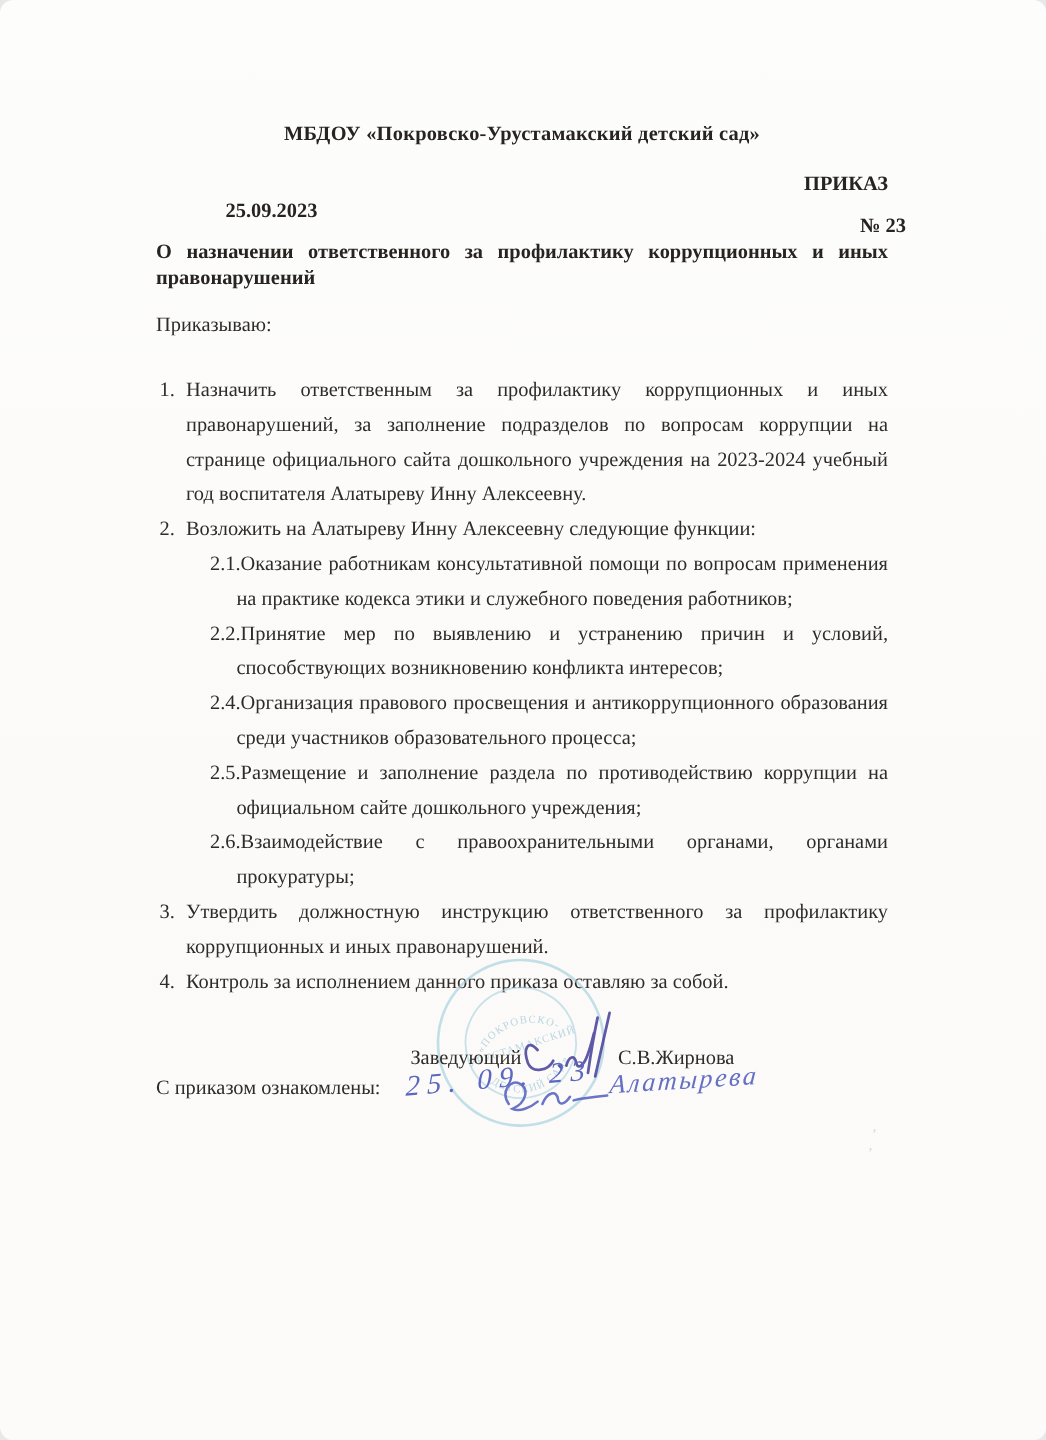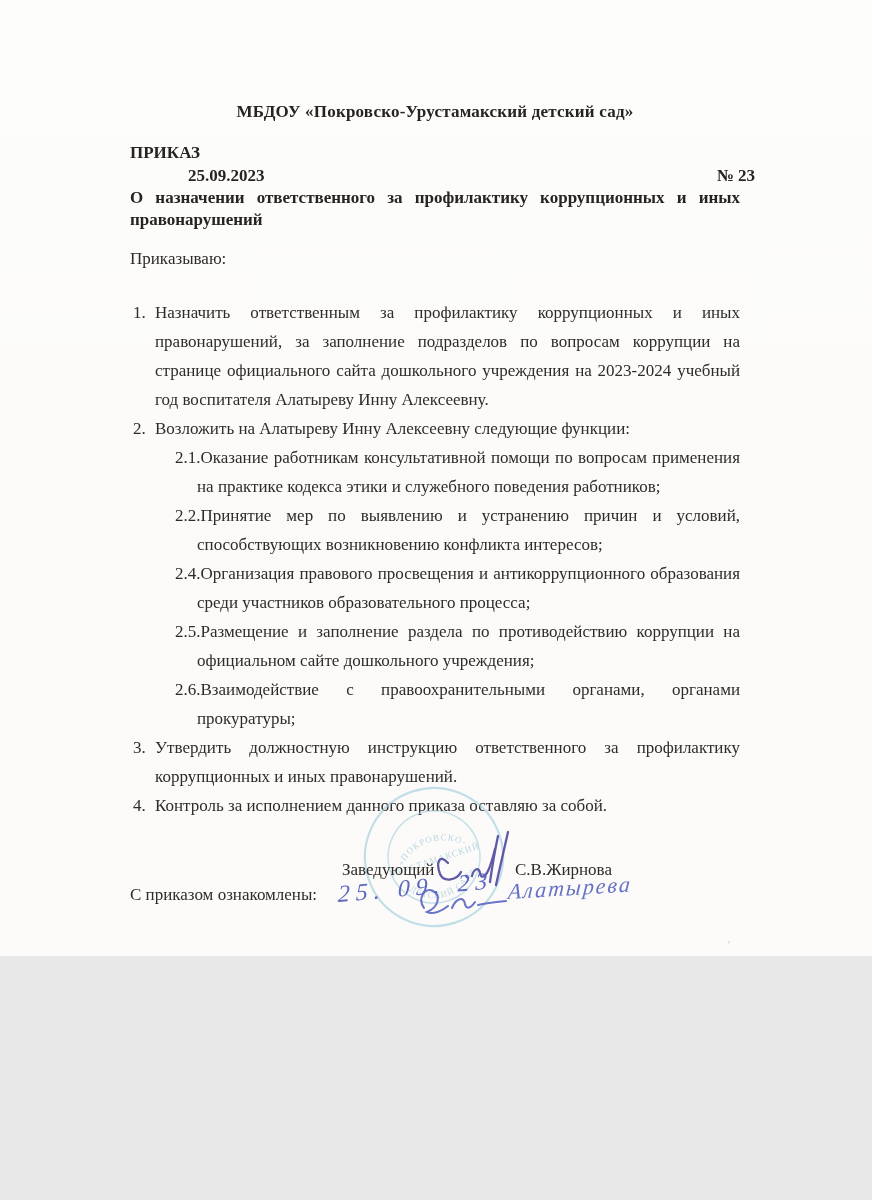--- a/index.html
+++ b/index.html
@@ -1,33 +1,34 @@
 <!DOCTYPE html>
 <html><head>
 <meta charset="utf-8">
 <style>
   html,body { margin:0; padding:0; background:#e8e8e8; }
   .page {
     position:relative;
-    width:872px; height:956px;
+    width:872px; height:1200px;
     margin:0 auto;
     background:linear-gradient(180deg,#fdfdfb 0%,#fbfaf8 55%,#fcfbf9 100%);
     font-family:"Liberation Serif","DejaVu Serif",serif;
     color:#2f2b28;
     overflow:hidden;
+    border-radius:11px;
   }
   .content { position:absolute; left:130px; top:0; width:610px; }
   .org-title {
     margin-top:101px; text-align:center; font-weight:bold;
     font-size:17px; line-height:21px; color:#272320; letter-spacing:.2px;
   }
-  .doc-type { margin-top:21px; text-align:left; font-weight:bold; font-size:17px; line-height:19px; color:#272320; }
+  .doc-type { margin-top:21px; text-align:right; font-weight:bold; font-size:17px; line-height:19px; color:#272320; }
   .date-row { margin-top:3px; display:flex; justify-content:space-between; font-weight:bold; font-size:17px; line-height:22px; color:#272320; }
   .date-row .date { padding-left:58px; }
-  .date-row .number { margin-right:-15px; }
+  .date-row .number { margin-right:-15px;margin-top:12px; }
   .subject { font-weight:bold; font-size:17px; line-height:22px; text-align:justify; color:#272320; word-spacing:2px; }
   .basis { margin:0; margin-top:40px; font-size:17px; line-height:22px; text-align:justify; text-indent:20px; word-spacing:2px; }
   .order-word { margin-top:17px; font-size:17px; line-height:22px; }
   .order-list { margin-top:28px; font-size:17px; line-height:29px; }
   .item { display:flex; }
   .item-num { flex:none; width:25px; padding-left:3px; box-sizing:border-box; }
   .item-text { flex:1; text-align:justify; }
   .sub-item { padding-left:67px; text-indent:-22px; text-align:justify; }
   .sub-num { white-space:nowrap;margin-top:33px; }
 

